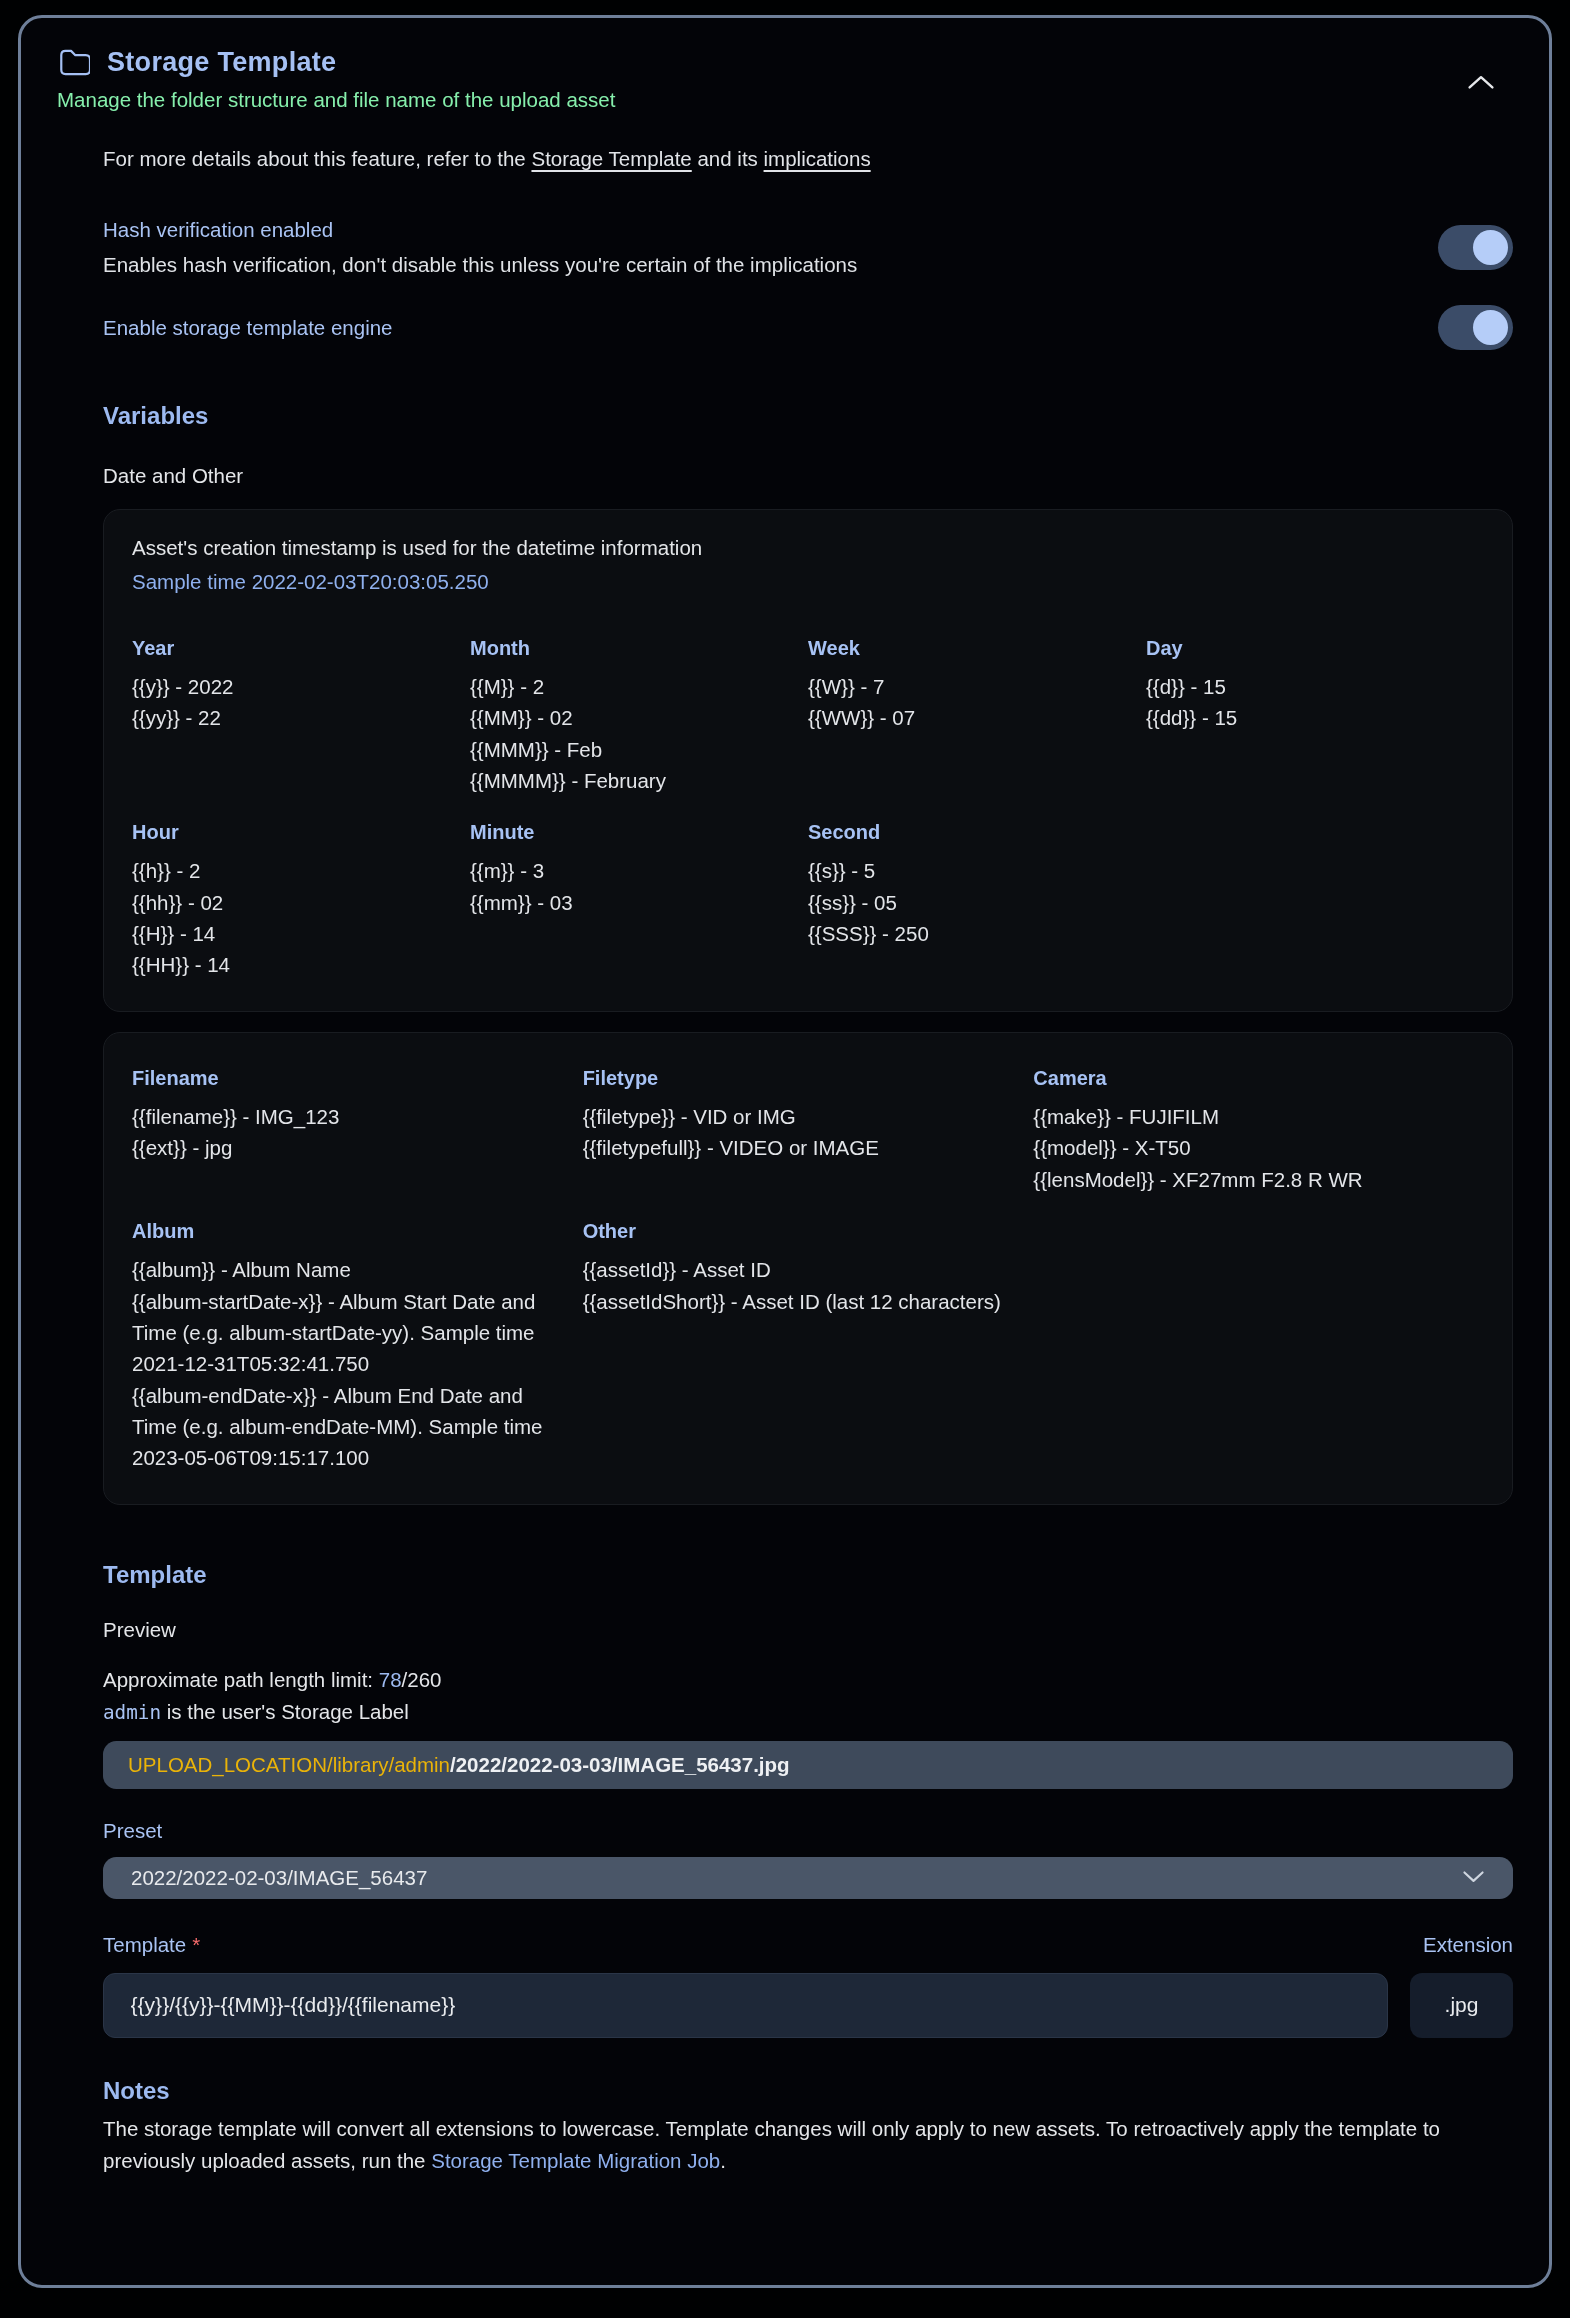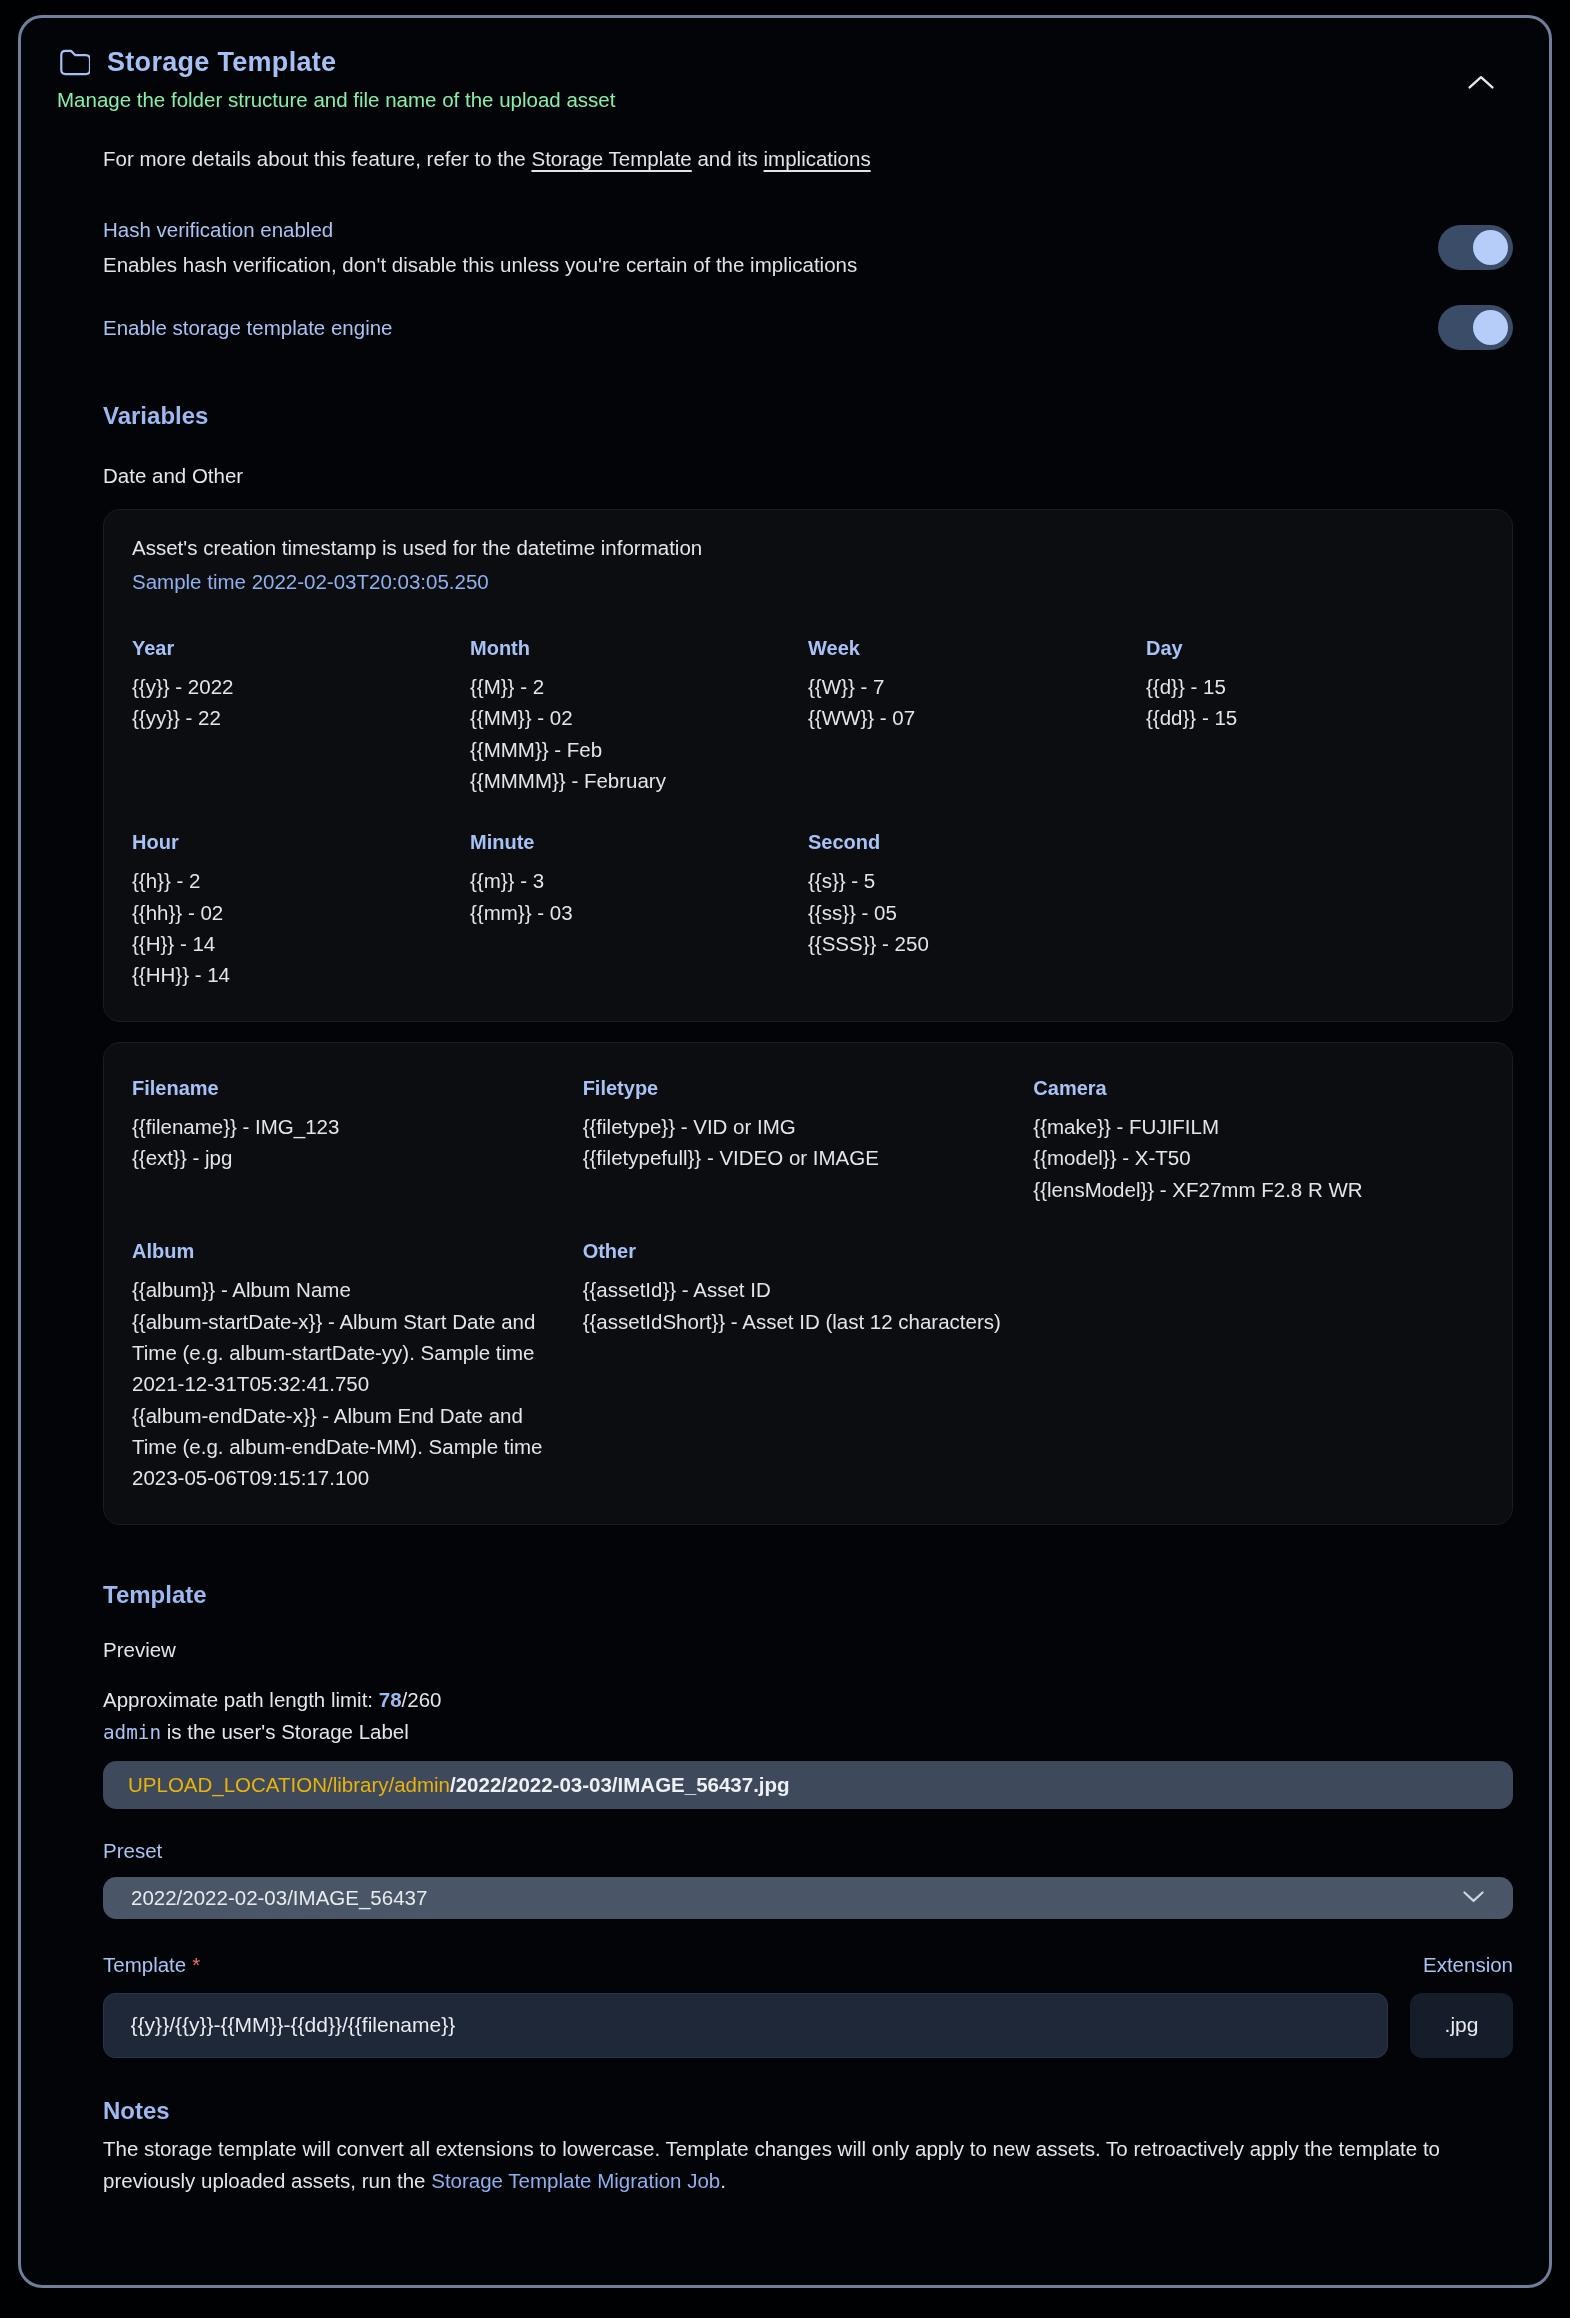--- a/index.html
+++ b/index.html
@@ -53,31 +53,31 @@
 
   .panel {
     margin-top: 20.5px;
     background: #0b0d11;
     border: 0.6px solid #191c21;
     border-radius: 17px;
     padding: 26.6px 28px 30px 28px;
   }
   .panel-note { font-size: 20.5px; color: #e4e6e9; }
   .panel-sample { font-size: 20.5px; color: #8fb0ee; margin-top: 9.7px; }
-  .var-grid { display: grid; margin-top: 43px; row-gap: 35px; }
+  .var-grid { display: grid; margin-top: 43px; row-gap: 25px; }
   .grid-4 { grid-template-columns: repeat(4, 1fr); }
   .grid-3 { grid-template-columns: repeat(3, 1fr); }
   .var-group { padding-right: 30px; }
   .var-title { font-size: 20px; font-weight: 600; color: #a7c2f4; margin-bottom: 11px; }
   .var-line { font-size: 20.5px; color: #e3e5e9; line-height: 1.53; }
 
   .tmpl-heading { margin-top: 56px; }
   .preview-label { margin-top: 29px; font-size: 20.5px; color: #e4e6e9; }
   .limit-line { margin-top: 26.6px; font-size: 20.5px; color: #e4e6e9; }
-  .limit-value { color: #9dbaf0; font-weight: 700; }
+  .limit-value { color: #9dbaf0; font-weight: 400; }
   .storage-label-line { margin-top: 7.2px; font-size: 20.5px; color: #e4e6e9; }
   .code { font-family: "DejaVu Sans Mono", monospace; color: #a9c3f3; font-size: 19.3px; }
 
   .preview-bar {
     margin-top: 17px; height: 48px;
     background: #3e4a5b; border-radius: 13.3px;
     display: flex; align-items: center; padding: 0 25px;
     font-size: 20.5px; white-space: nowrap; overflow: hidden;
   }
   .preview-dim { color: #eab308; }

